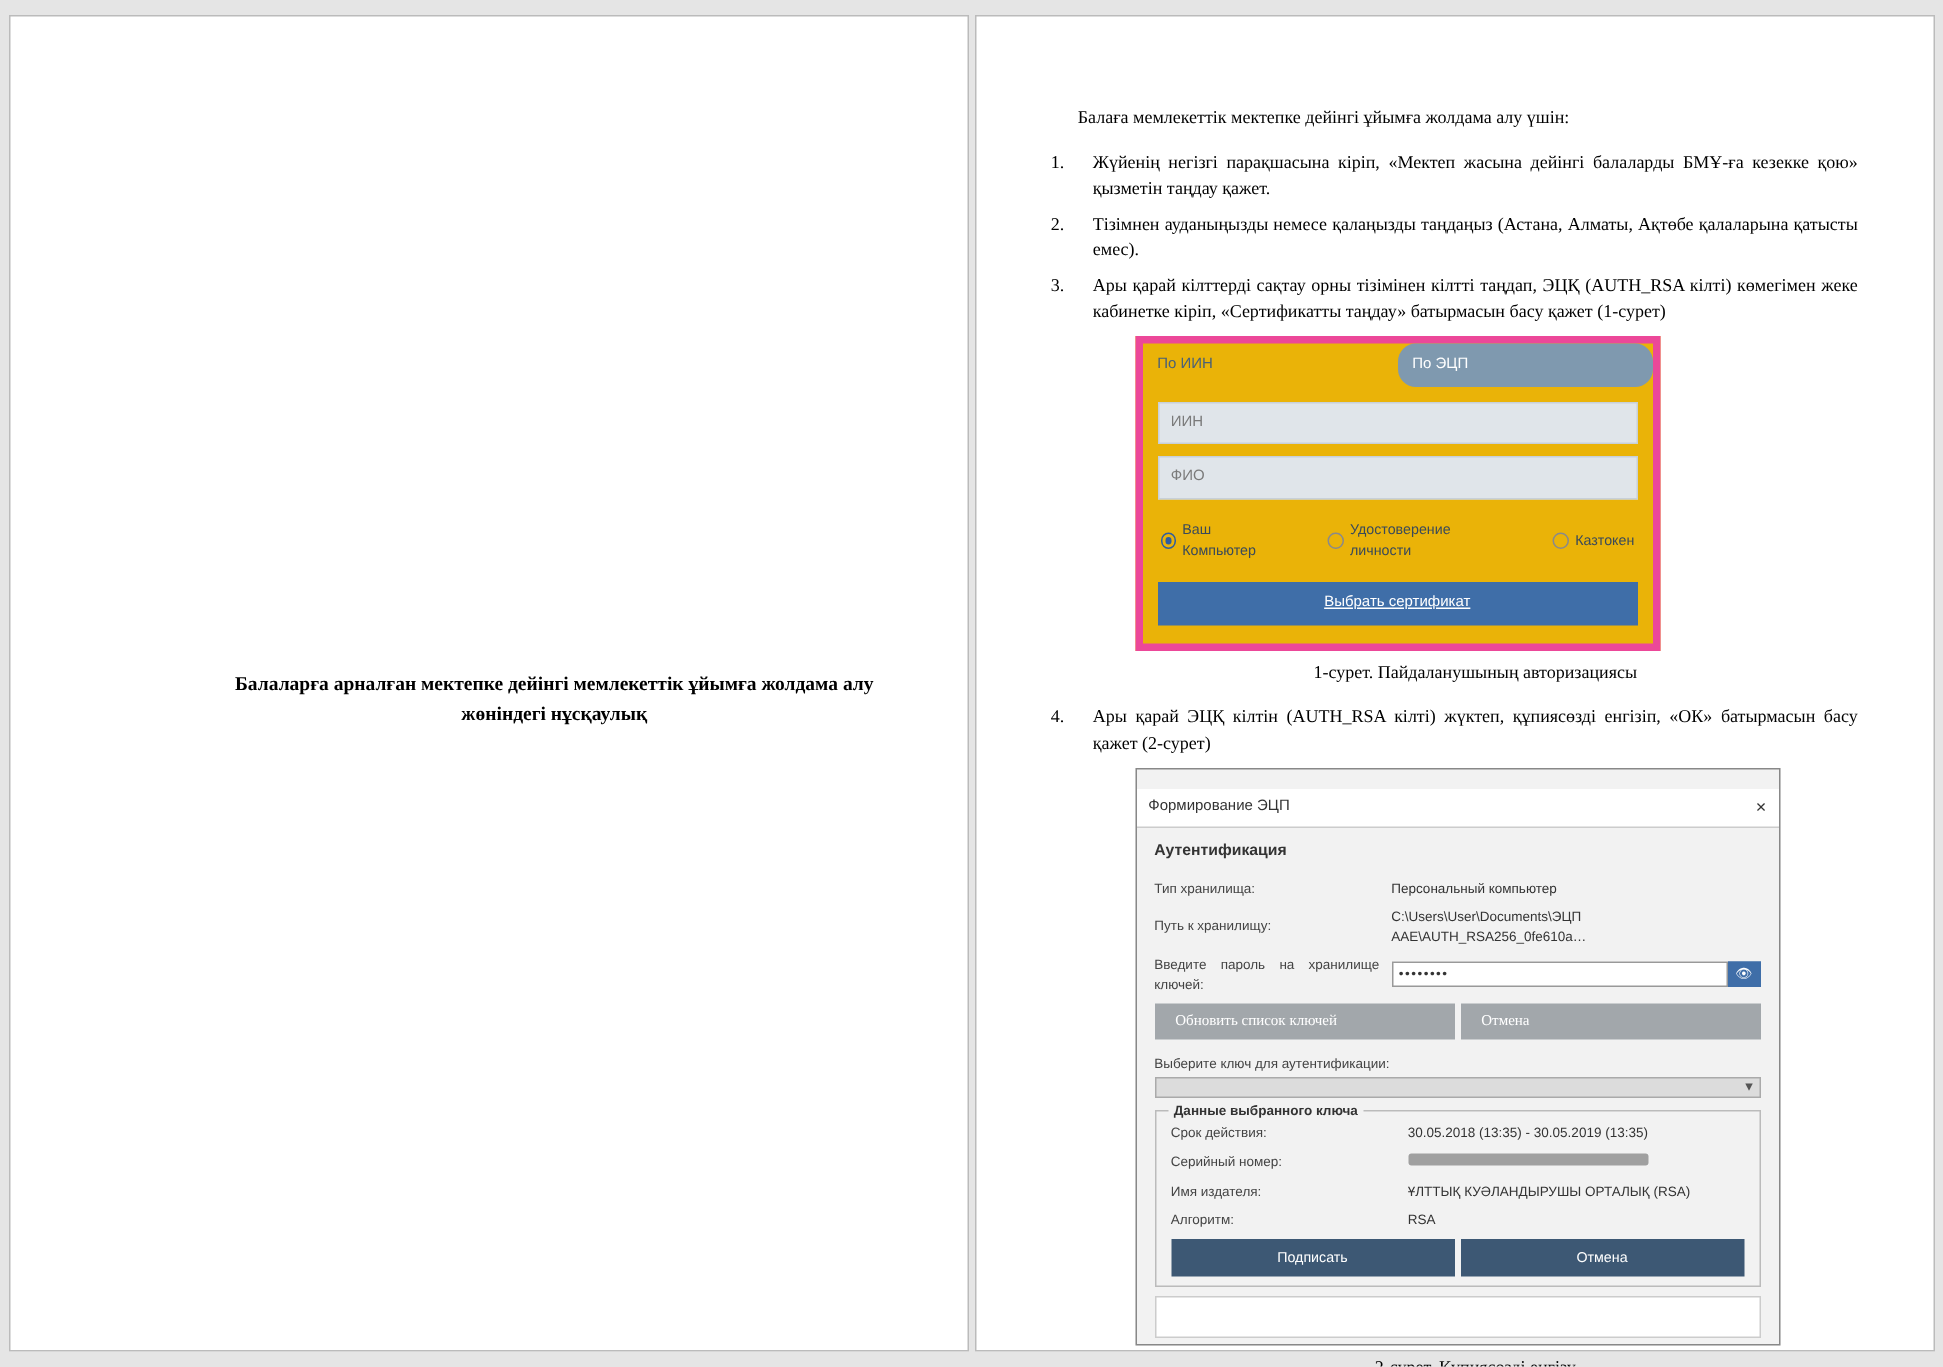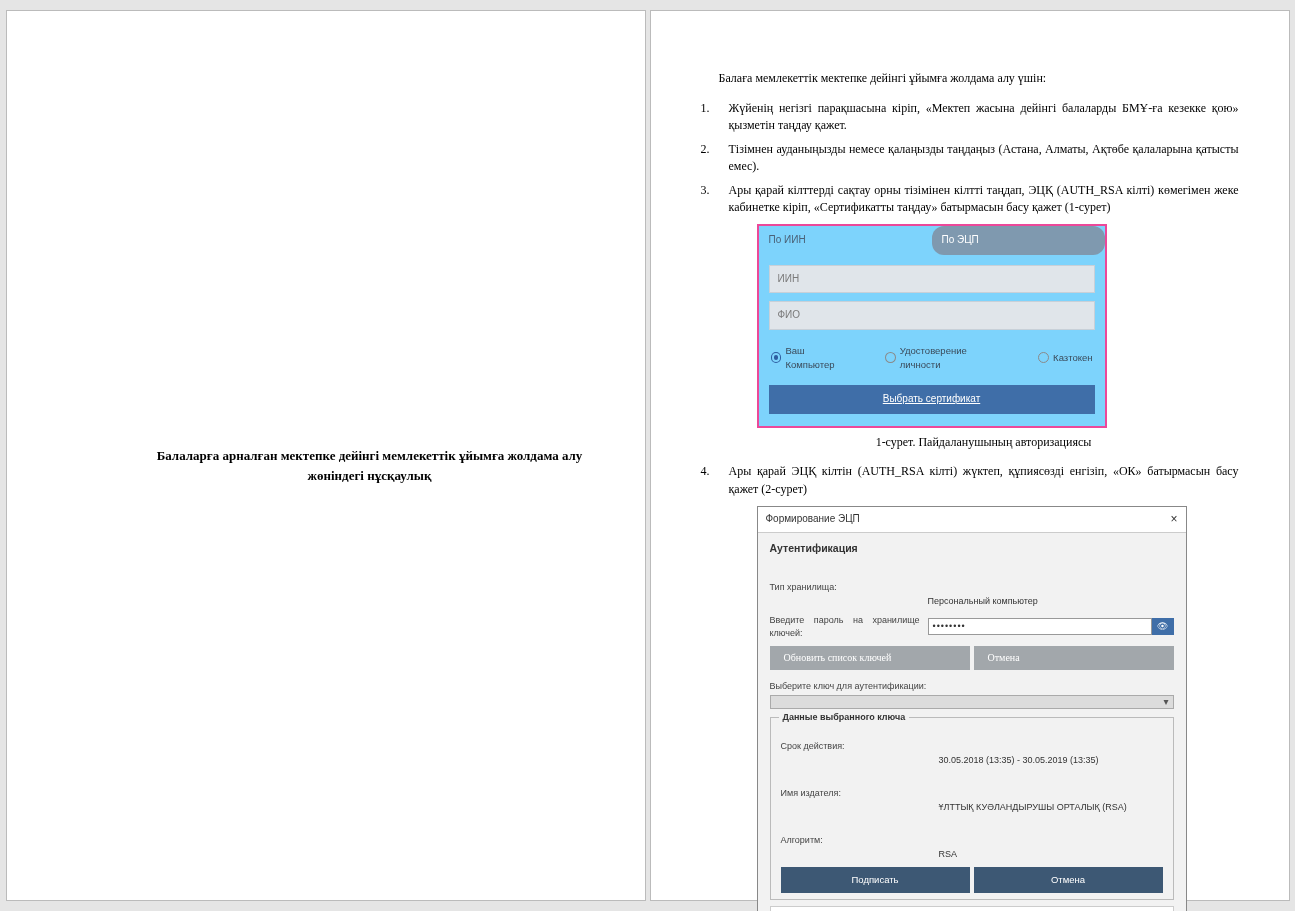--- a/index.html
+++ b/index.html
@@ -53,24 +53,24 @@
     }
     .fig { margin: 8px 0 4px 28px; }
     .fig-caption {
       text-align: center;
       font-size: 12px;
       margin: 6px 0 12px 0;
     }
     
     .auth-panel {
       width: 350px;
-      border: 2px solid #ec4899;
+      border: 5px solid #ec4899;
       font-family: Arial, sans-serif;
       font-size: 10px;
-      background: #7dd3fc;
+      background: #eab308;
     }
     .tabs { display: flex; }
     .tab {
       flex: 1;
       padding: 7px 10px;
       font-size: 10px;
       color: #4a6177;
     }
     .tab.active {
       background: #7f99af;
@@ -125,27 +125,28 @@
       font-size: 9.5px;
       background: #f2f2f2;
       color: #333;
     }
     .dlg-title {
       display: flex; justify-content: space-between; align-items: center;
       padding: 4px 8px;
       font-size: 10px;
       border-bottom: 1px solid #ccc;
       background: #fff;
+      margin-top: 13px;
     }
     .dlg-close { font-size: 12px; font-family: Arial; }
     .dlg-body { padding: 8px 12px 4px 12px; }
     .dlg-h { font-weight: bold; font-size: 10.5px; margin-bottom: 10px; }
     .dlg-row { display: flex; align-items: center; margin-bottom: 6px; gap: 8px; }
     .dlg-label { width: 150px; color: #444; font-size: 9px; }
-    .dlg-val { flex: 1; font-size: 9px; margin-top: 28px; }
+    .dlg-val { flex: 1; font-size: 9px; }
     .pw-wrap { flex: 1; display: flex; }
     .pw-input {
       flex: 1; border: 1px solid #999; padding: 1px 4px; font-size: 9px;
       background: #fff; letter-spacing: 1px;
     }
     .eye-btn {
       width: 22px; background: #3f6ea8; color: #fff;
       display: flex; align-items: center; justify-content: center;
       font-size: 9px; border: 1px solid #3f6ea8;
     }
@@ -239,40 +240,48 @@
               <span class="dlg-close">×</span>
             </div>
             <div class="dlg-body">
               <div class="dlg-h">Аутентификация</div>
 
               <div class="dlg-row">
                 <div class="dlg-label">Тип хранилища:</div>
                 <div class="dlg-val">Персональный компьютер</div>
               </div>
               <div class="dlg-row">
+                <div class="dlg-label">Путь к хранилищу:</div>
+                <div class="dlg-val">C:\Users\User\Documents\ЭЦП ААЕ\AUTH_RSA256_0fe610a…</div>
+              </div>
+              <div class="dlg-row">
                 <div class="dlg-label">Введите пароль на хранилище ключей:</div>
                 <div class="pw-wrap">
                   <div class="pw-input">••••••••</div>
                   <div class="eye-btn">👁</div>
                 </div>
               </div>
 
               <div class="grey-btn-row">
                 <div class="grey-btn wide">Обновить список ключей</div>
                 <div class="grey-btn wide">Отмена</div>
               </div>
 
               <div class="subhead">Выберите ключ для аутентификации:</div>
               <div class="dd"></div>
 
               <div class="fieldset">
                 <div class="fieldset-legend">Данные выбранного ключа</div>
                 <div class="dlg-row">
                   <div class="dlg-label">Срок действия:</div>
                   <div class="dlg-val">30.05.2018 (13:35) - 30.05.2019 (13:35)</div>
+                </div>
+                <div class="dlg-row">
+                  <div class="dlg-label">Серийный номер:</div>
+                  <div class="dlg-val"><span class="redacted" style="width:160px"></span></div>
                 </div>
                 <div class="dlg-row">
                   <div class="dlg-label">Имя издателя:</div>
                   <div class="dlg-val">ҰЛТТЫҚ КУӘЛАНДЫРУШЫ ОРТАЛЫҚ (RSA)</div>
                 </div>
                 <div class="dlg-row">
                   <div class="dlg-label">Алгоритм:</div>
                   <div class="dlg-val">RSA</div>
                 </div>
                 <div class="dlg-bottom">

